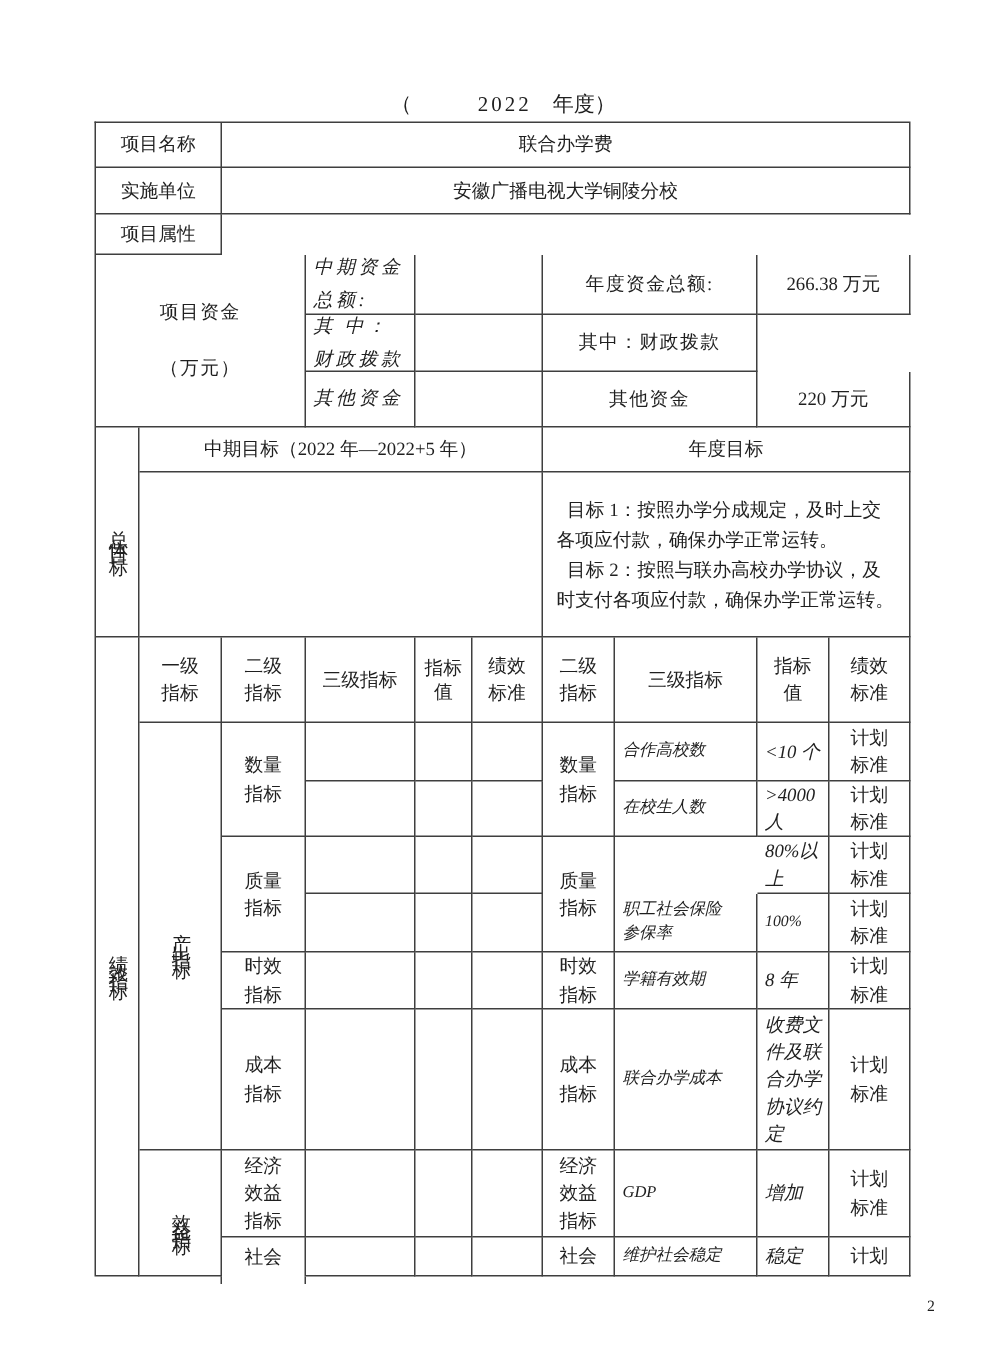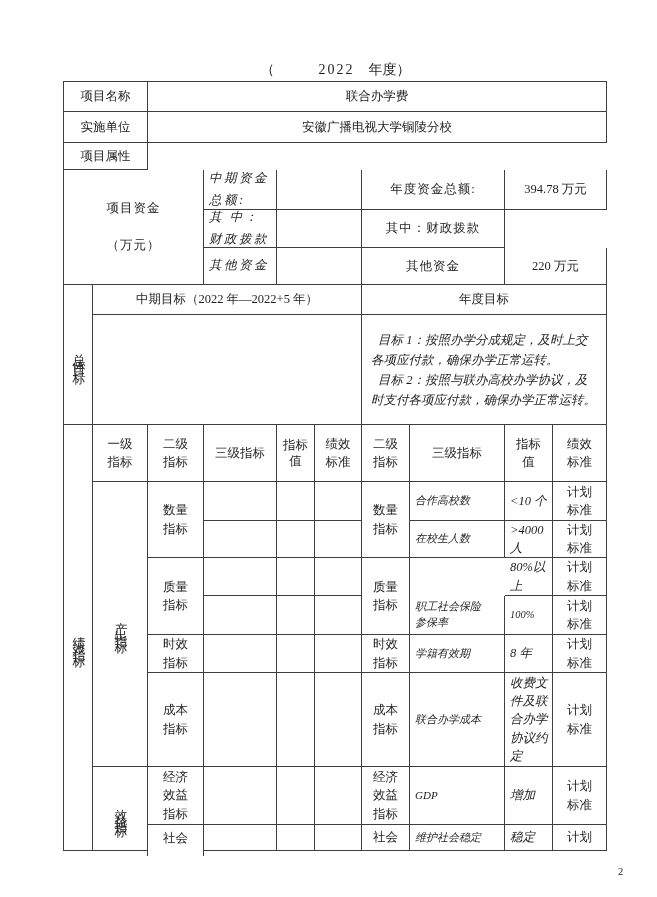--- a/index.html
+++ b/index.html
@@ -36,21 +36,21 @@
     font-size:12.5px;line-height:1.45;padding:2px 3px;
   }
   .leftal{justify-content:flex-start;text-align:left;padding-left:5px;font-style:italic;}
   .small{font-size:11px;}
   .tiny{font-size:10.5px;}
   .nobottom{border-bottom:none;}
   .v{writing-mode:vertical-rl;text-orientation:upright;letter-spacing:6px;font-size:13px;}
   .fundlabel{line-height:37px;letter-spacing:1px;}
   .midlab{letter-spacing:2.5px;line-height:1.75;}
   .yearlab{letter-spacing:1px;}
-  .goals{flex-direction:column;align-items:stretch;justify-content:center;padding:6px 9px;font-style:italic;}
+  .goals{flex-direction:column;align-items:stretch;justify-content:center;padding:6px 9px;}
   .goal{text-align:left;text-indent:7px;line-height:20px;font-size:12.5px;}
   .stub{position:absolute;width:1px;height:5px;background:var(--line);}
   .pagenum{position:absolute;left:618px;top:866px;font-size:10.5px;}
 </style>
 </head>
 <body>
 
 <div class="page">
 
 
@@ -68,21 +68,21 @@
     <div class="c" style="grid-area:2/1/3/3">实施单位</div>
     <div class="c" style="grid-area:3/1/4/3">项目属性</div>
 
     <div class="c fundlabel" style="grid-area:4/1/7/4">项目资金
 （万元）</div>
 
     <div class="c leftal midlab" style="grid-area:4/4/5/5">中期资金
 总额:</div>
     <div class="c" style="grid-area:4/5/5/7"></div>
     <div class="c yearlab" style="grid-area:4/7/5/9">年度资金总额:</div>
-    <div class="c" style="grid-area:4/9/5/11">394.78 万元</div>
+    <div class="c" style="grid-area:4/9/5/11">266.38 万元</div>
 
     <div class="c leftal midlab" style="grid-area:5/4/6/5">其 中：
 财政拨款</div>
     <div class="c" style="grid-area:5/5/6/7"></div>
     <div class="c yearlab" style="grid-area:5/7/6/9">其中：财政拨款</div>
 
     <div class="c leftal midlab" style="grid-area:6/4/7/5">其他资金</div>
     <div class="c" style="grid-area:6/5/7/7"></div>
     <div class="c yearlab" style="grid-area:6/7/7/9">其他资金</div>
     <div class="c" style="grid-area:6/9/7/11">220 万元</div>

